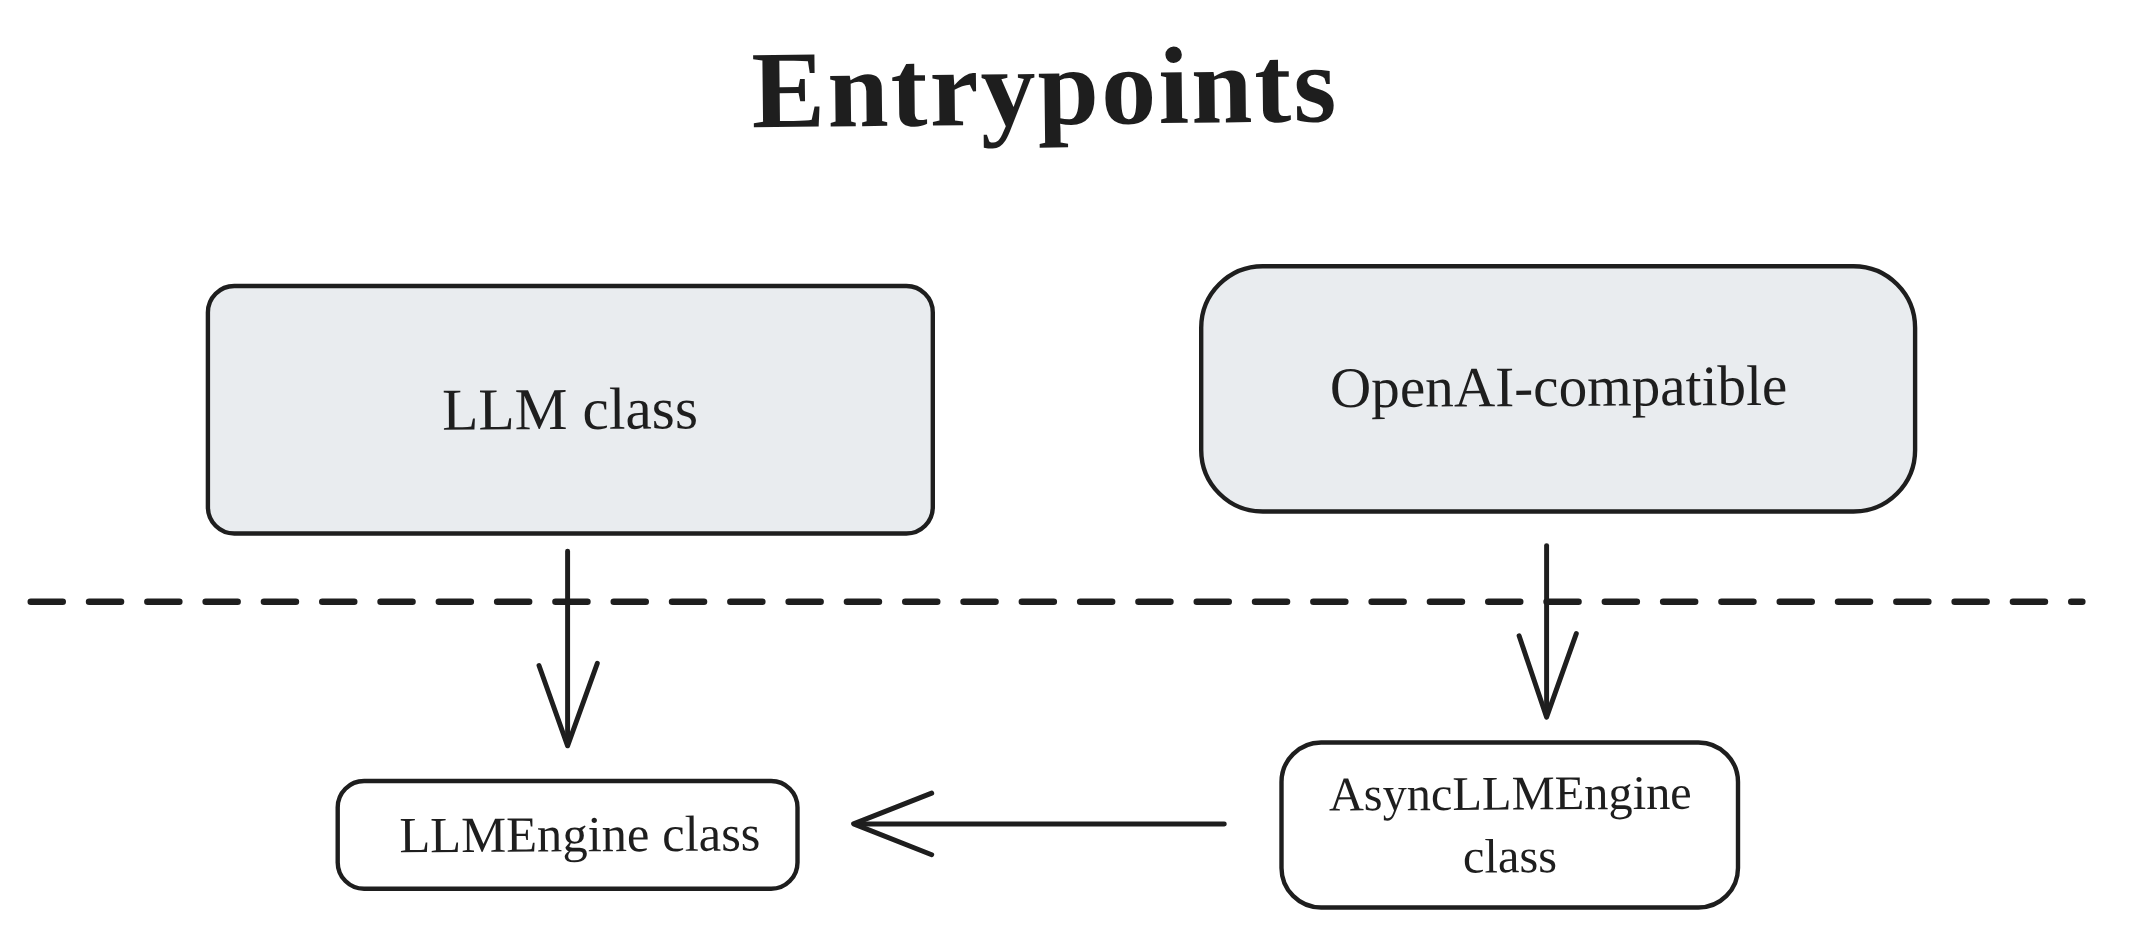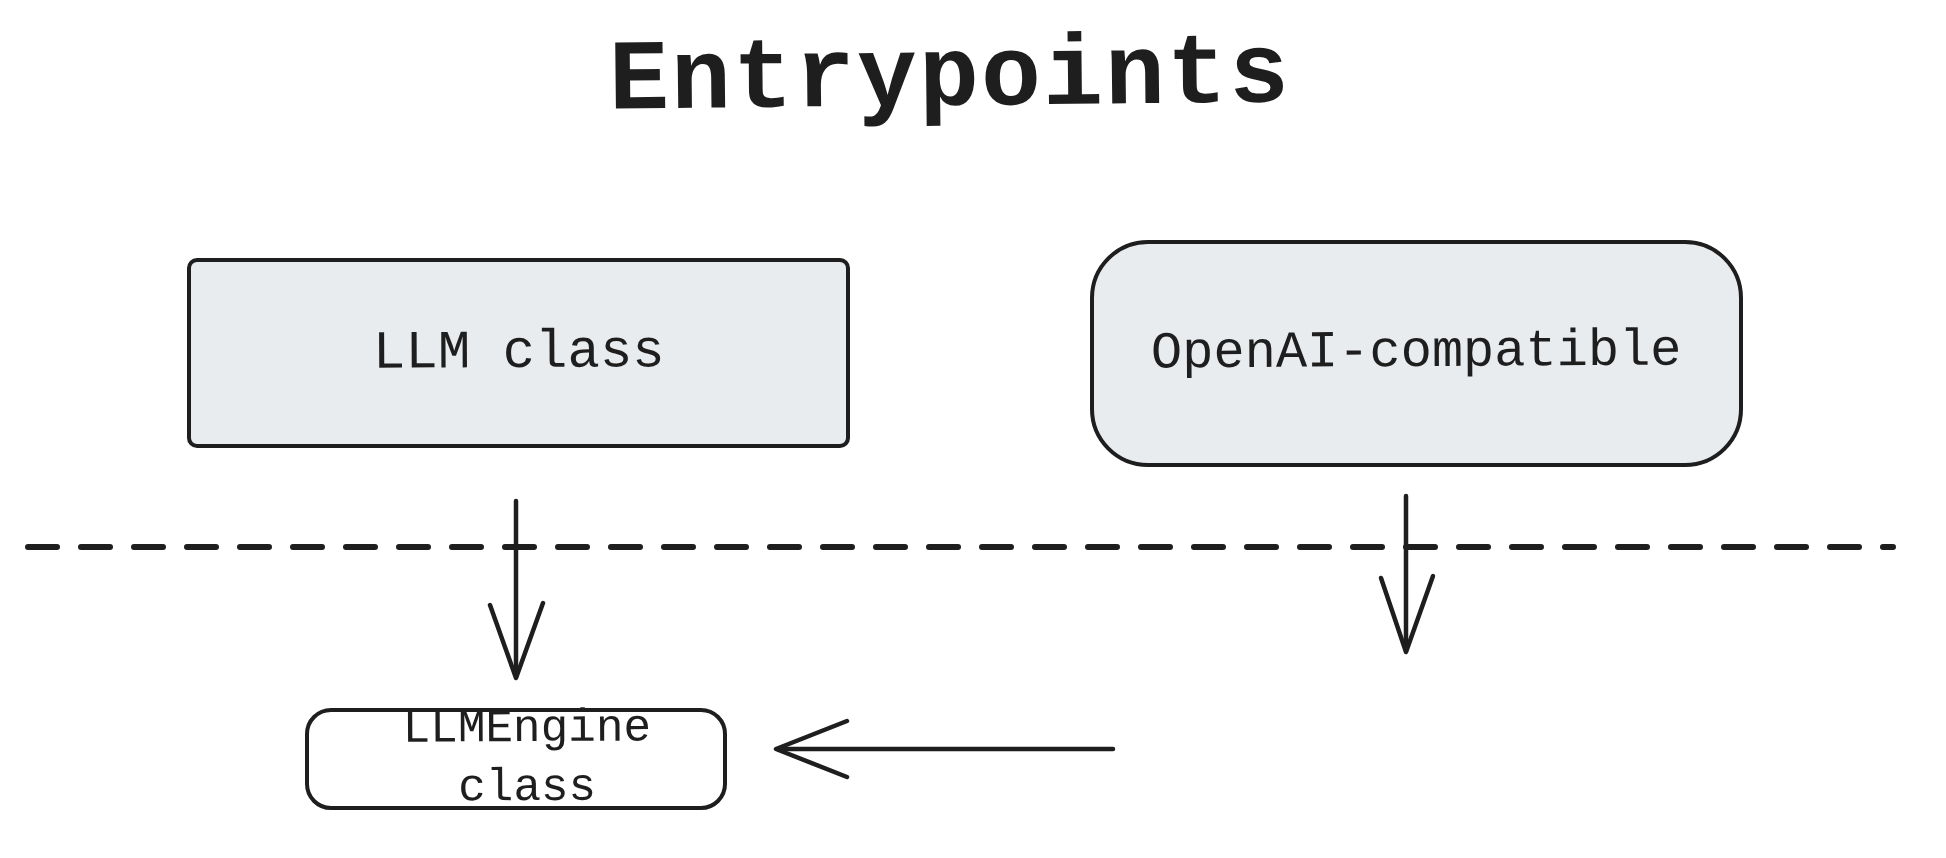--- a/index.html
+++ b/index.html
@@ -7,21 +7,21 @@
     --gray-fill:#e9ecef;
     --white-fill:#ffffff;
     --canvas-bg:#ffffff;
   }
   html,body{margin:0;padding:0;background:var(--canvas-bg);}
   .canvas{
     position:relative;
     width:1946px;height:858px;
     background:var(--canvas-bg);
     overflow:hidden;
-    font-family:Liberation Mono, monospace;
+    font-family:Liberation Serif, serif;
     color:var(--stroke);
   }
   .title{
     position:absolute;
     left:0;top:22px;width:1900px;
     margin:0;
     text-align:center;
     font-size:100px;
     font-weight:bold;
     letter-spacing:2px;
@@ -40,22 +40,22 @@
     display:flex;
     flex-direction:column;
     align-items:center;
     justify-content:center;
     text-align:center;
     line-height:1.28;
   }
   .node.gray{background:var(--gray-fill);}
   .node.white{background:var(--white-fill);}
   .node-llm{
-    left:187px;top:258px;width:663px;height:190px;
-    border-radius:10px;
+    left:187px;top:258px;width:663px;height:229px;
+    border-radius:26px;
     font-size:54px;
   }
   .node-openai{
     left:1090px;top:240px;width:653px;height:227px;
     border-radius:58px;
     font-size:52px;
   }
   .node-llmengine{
     left:305px;top:708px;width:422px;height:102px;
     border-radius:26px;
@@ -102,14 +102,18 @@
   </div>
 
   <div class="node gray node-openai">
     <span>OpenAI-compatible</span>
   </div>
 
   <div class="node white node-llmengine">
     <span>LLMEngine class</span>
   </div>
 
+  <div class="node white node-async">
+    <span>AsyncLLMEngine</span>
+    <span>class</span>
+  </div>
 
 </div>
 
 </body></html>

